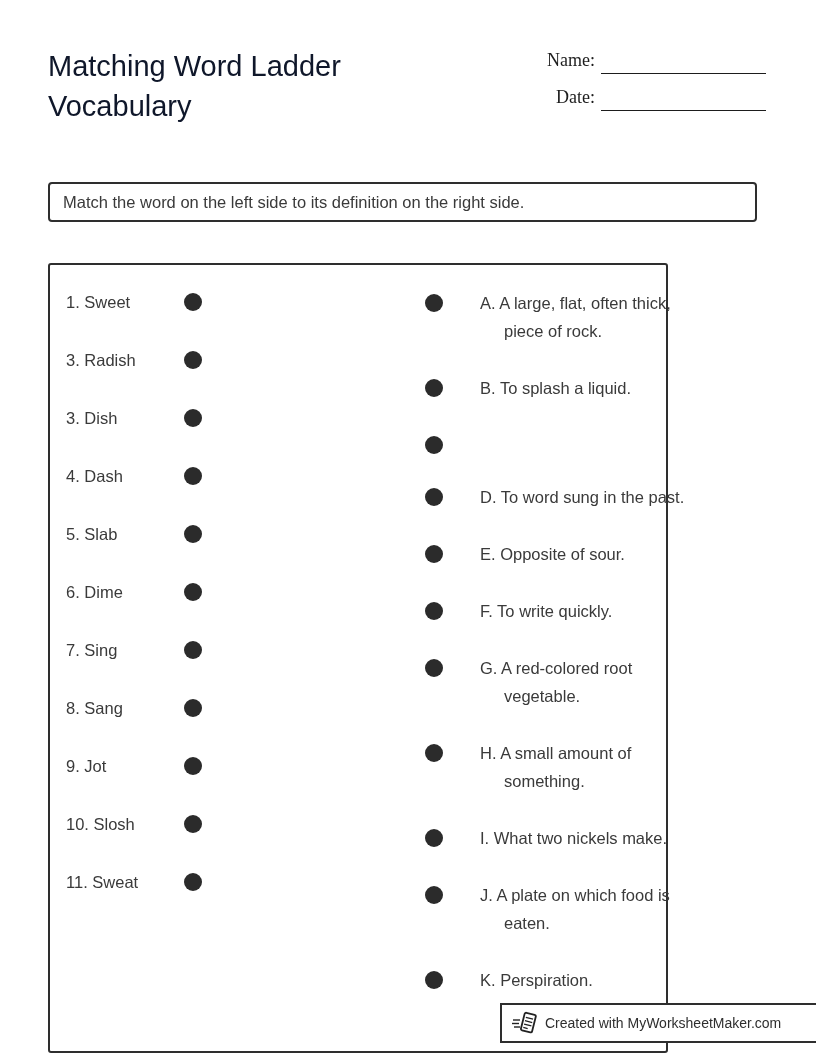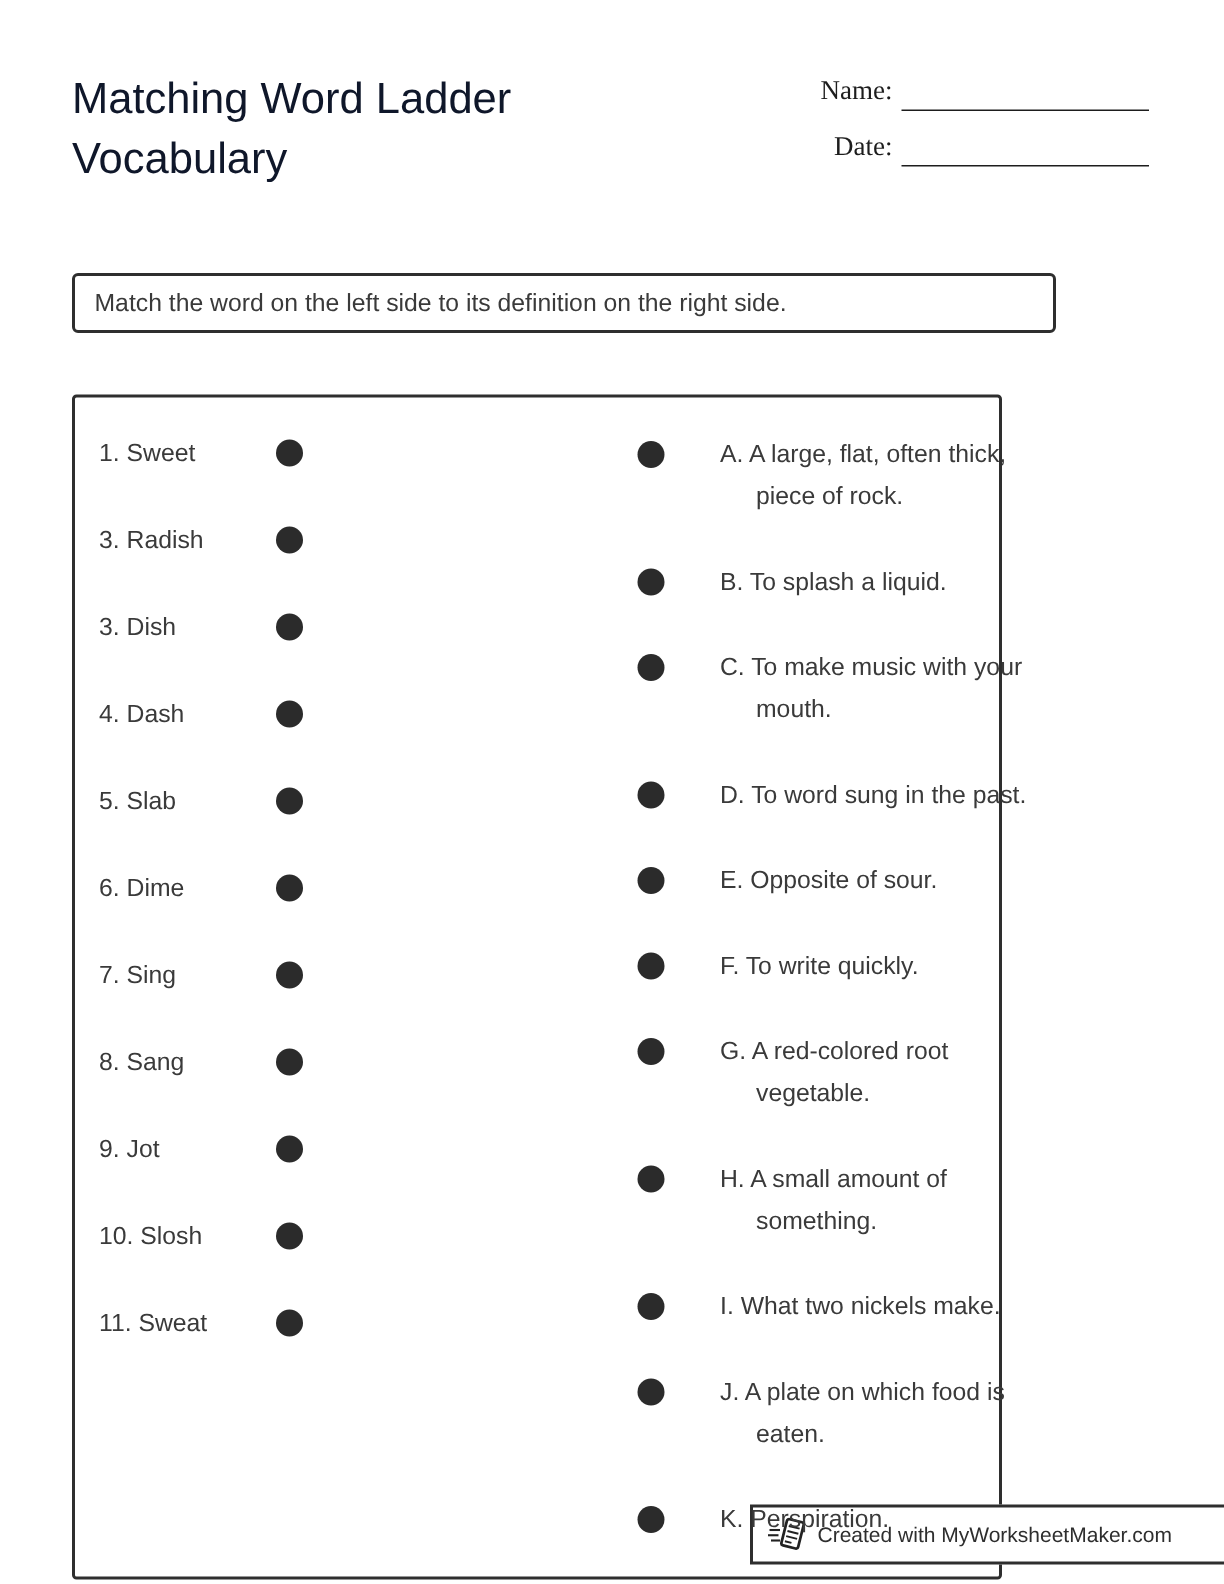--- a/index.html
+++ b/index.html
@@ -21,21 +21,21 @@
   .nd-row { display: flex; margin-bottom: 13px; }
   .nd-label {
     font-family: "Liberation Serif", "DejaVu Serif", serif;
     font-size: 18px; color: #1d1d1d; width: 52px; text-align: right;
     margin-right: 6px; padding-bottom: 1px;
   }
   .nd-line { width: 165px; height: 24px; border-bottom: 1.5px solid #1d1d1d; }
 
   
   .instruction-box {
-    position: absolute; left: 48px; top: 182px; width: 656px; height: 40px;
+    position: absolute; left: 48px; top: 182px; width: 709px; height: 40px;
     border: 2px solid #2e2e2e; border-radius: 4px;
     display: flex; align-items: center; padding: 0 13px;
     font-size: 16.5px; color: #3a3a3a; background: #ffffff;
   }
 
   
   .matching-box {
     position: absolute; left: 48px; top: 263px; width: 620px; height: 790px;
     border: 2px solid #2e2e2e; border-radius: 3px; background: #ffffff;
   }
@@ -157,24 +157,20 @@
       <div class="def-row">
         <span class="dot"></span>
         <div class="def-text">
           <div>B. To splash a liquid.</div>
 
         </div>
       </div>
 
       <div class="def-row">
         <span class="dot"></span>
-        <div class="def-text">
-          <div>C. To make music with your</div>
-          <div class="def-line2">mouth.</div>
-        </div>
       </div>
 
       <div class="def-row">
         <span class="dot"></span>
         <div class="def-text">
           <div>D. To word sung in the past.</div>
 
         </div>
       </div>
 

